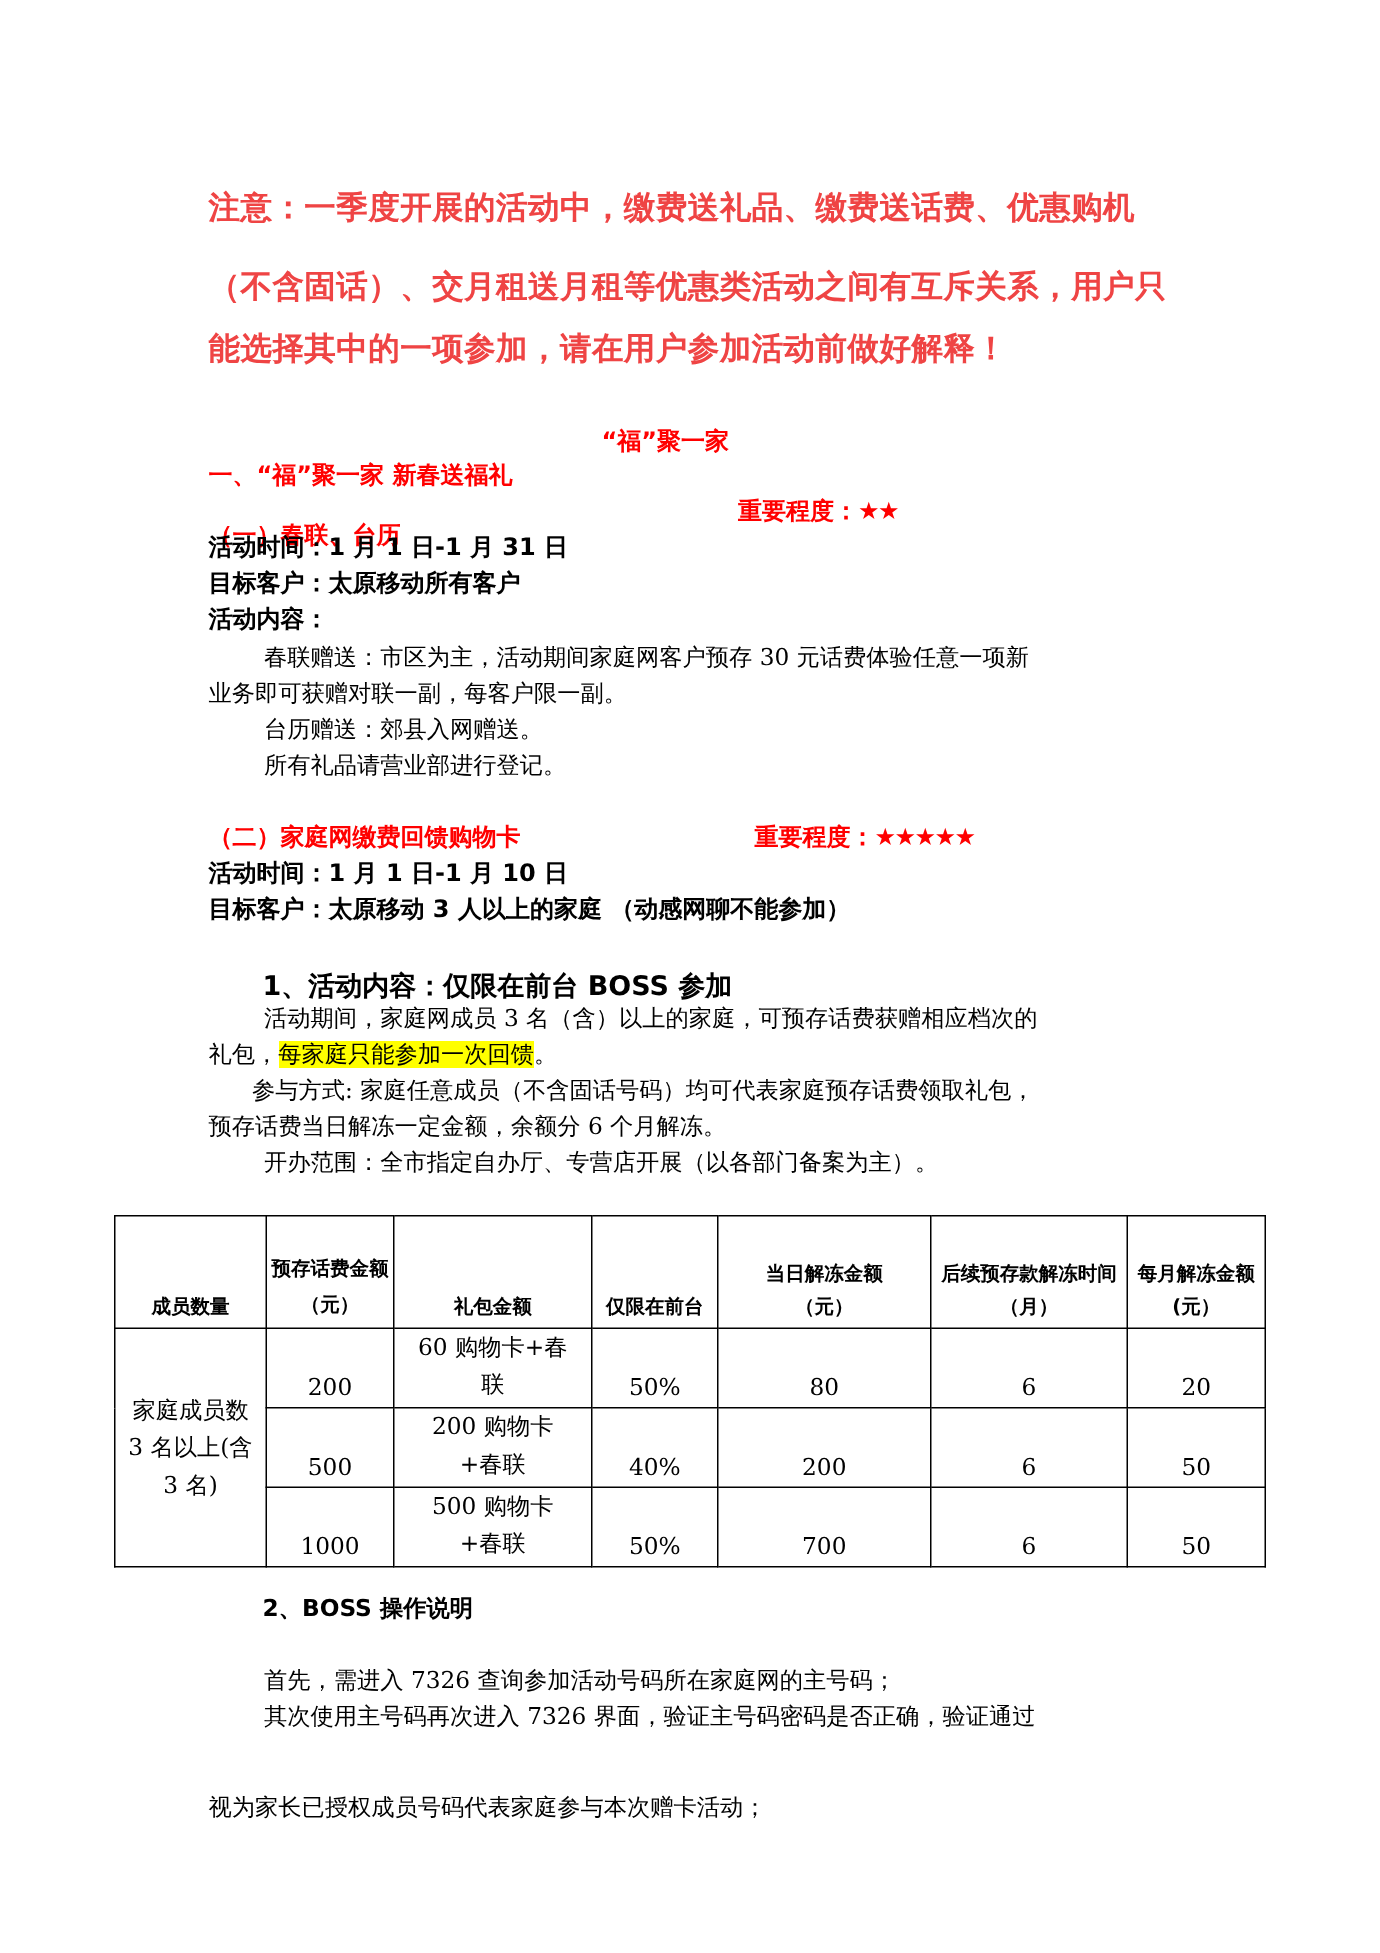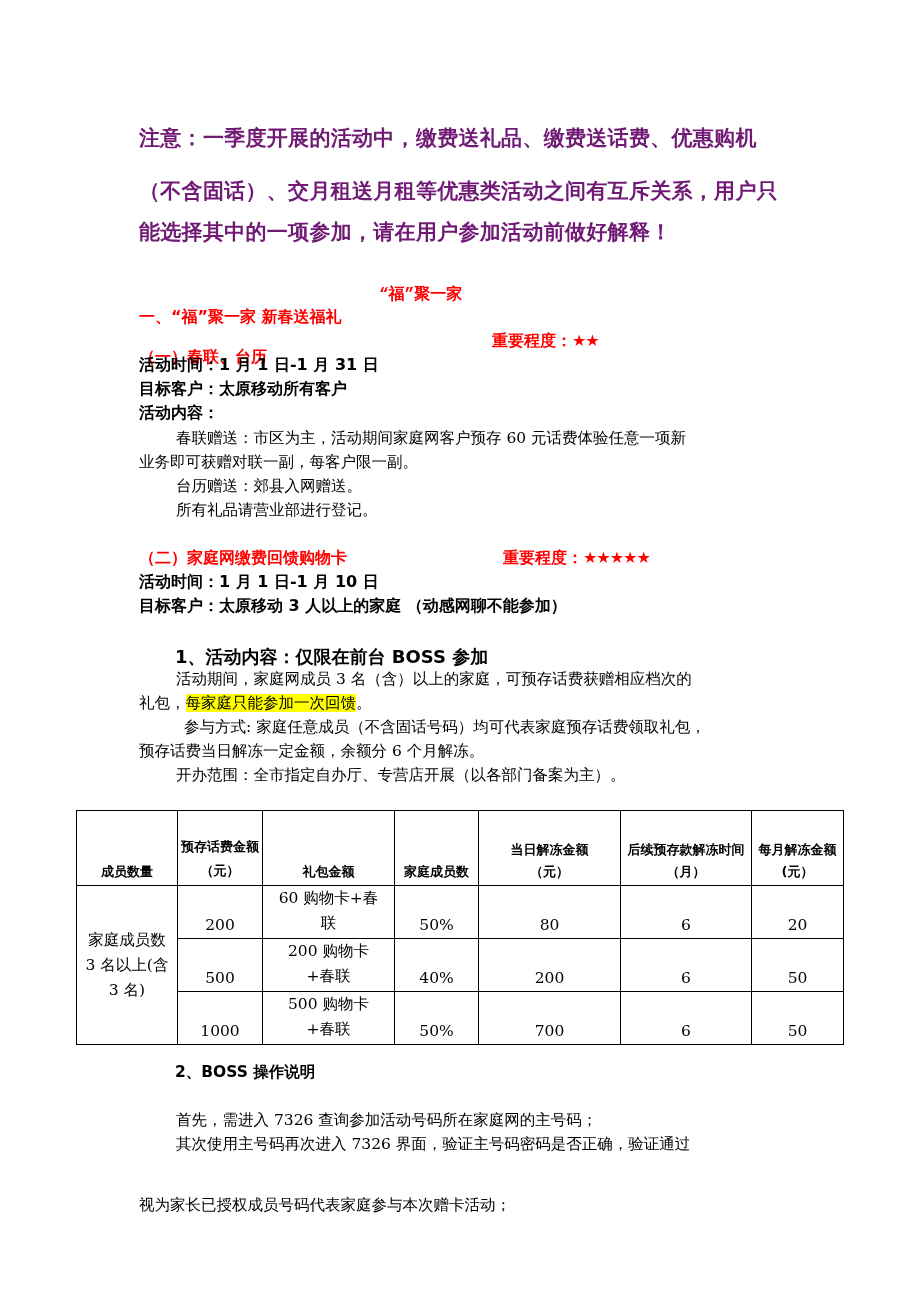--- a/index.html
+++ b/index.html
@@ -5,21 +5,21 @@
     html, body { margin: 0; padding: 0; background: #ffffff; }
     body {
       width: 920px; height: 1302px; position: relative; overflow: hidden;
       font-family: "DejaVu Serif", "Liberation Serif", serif;
       color: #000000;
     }
     .abs { position: absolute; white-space: nowrap; }
     .red { color: #ff0000; }
     .bold { font-weight: bold; }
     .notice {
-      left: 139px; font-size: 21px; font-weight: bold; color: #701a75;
+      left: 139px; font-size: 21px; font-weight: bold; color: #ef4444;
       font-family: Liberation Mono, monospace; letter-spacing: 0.3px;
     }
     .h-bold { font-size: 16px; font-weight: bold; font-family: "DejaVu Sans", "Liberation Sans", sans-serif; }
     .body-text { font-size: 15.5px; font-family: "DejaVu Serif", "Liberation Serif", serif; }
     .hl { background: #ffff00; }
     .stars { letter-spacing: -1px; }
 
     table.gift {
       position: absolute; left: 76px; top: 810px;
       border-collapse: collapse;
@@ -38,68 +38,68 @@
     table.gift td.group { vertical-align: middle; line-height: 25px; }
     table.gift td.wrap { line-height: 25px; }
   </style>
 </head>
 <body>
 
 <div class="abs notice" style="top:124px;">注意：一季度开展的活动中，缴费送礼品、缴费送话费、优惠购机</div>
 <div class="abs notice" style="top:177px; left:139px;">（不含固话）、交月租送月租等优惠类活动之间有互斥关系，用户只</div>
 <div class="abs notice" style="top:218px;">能选择其中的一项参加，请在用户参加活动前做好解释！</div>
 
-<div class="abs h-bold red" style="left:379px; top:284px;font-family:Liberation Mono, monospace;">“福”聚一家</div>
+<div class="abs h-bold red" style="left:401px; top:284px;">“福”聚一家</div>
 
 <div class="abs h-bold red" style="left:139px; top:307px;">一、“福”聚一家 新春送福礼</div>
 
 <div class="abs h-bold red" style="left:139px; top:347px;">（一）春联、台历</div>
 <div class="abs h-bold red" style="left:492px; top:331px;">
   <span>重要程度：</span><span class="stars">★★</span>
 </div>
 <div class="abs h-bold" style="left:139px; top:355px;">活动时间：1 月 1 日-1 月 31 日</div>
 <div class="abs h-bold" style="left:139px; top:379px;">目标客户：太原移动所有客户</div>
 <div class="abs h-bold" style="left:139px; top:403px;">活动内容：</div>
-<div class="abs body-text" style="left:176px; top:428px;">春联赠送：市区为主，活动期间家庭网客户预存 60 元话费体验任意一项新</div>
+<div class="abs body-text" style="left:176px; top:428px;">春联赠送：市区为主，活动期间家庭网客户预存 30 元话费体验任意一项新</div>
 <div class="abs body-text" style="left:139px; top:452px;">业务即可获赠对联一副，每客户限一副。</div>
 <div class="abs body-text" style="left:176px; top:476px;">台历赠送：郊县入网赠送。</div>
 <div class="abs body-text" style="left:176px; top:500px;">所有礼品请营业部进行登记。</div>
 
 <div class="abs h-bold red" style="left:139px; top:548px;">（二）家庭网缴费回馈购物卡</div>
 <div class="abs h-bold red" style="left:503px; top:548px;">
   <span>重要程度：</span><span class="stars">★★★★★</span>
 </div>
 <div class="abs h-bold" style="left:139px; top:572px;">活动时间：1 月 1 日-1 月 10 日</div>
 <div class="abs h-bold" style="left:139px; top:596px;">目标客户：太原移动 3 人以上的家庭  （动感网聊不能参加）</div>
 
 <div class="abs body-text bold" style="left:175px; top:645px; font-family: 'DejaVu Sans','Liberation Sans',sans-serif; font-size:18px;">1、活动内容：仅限在前台 BOSS 参加</div>
 <div class="abs body-text" style="left:176px; top:669px;">活动期间，家庭网成员 3 名（含）以上的家庭，可预存话费获赠相应档次的</div>
 <div class="abs body-text" style="left:139px; top:693px;">
   <span>礼包，</span><span class="hl">每家庭只能参加一次回馈</span><span>。</span>
 </div>
-<div class="abs body-text" style="left:184px; top:717px;text-align:center;">参与方式: 家庭任意成员（不含固话号码）均可代表家庭预存话费领取礼包，</div>
+<div class="abs body-text" style="left:168px; top:717px;text-align:center;">参与方式: 家庭任意成员（不含固话号码）均可代表家庭预存话费领取礼包，</div>
 <div class="abs body-text" style="left:139px; top:741px;">预存话费当日解冻一定金额，余额分 6 个月解冻。</div>
 <div class="abs body-text" style="left:176px; top:765px;">开办范围：全市指定自办厅、专营店开展（以各部门备案为主）。</div>
 
 <table class="gift">
   <colgroup>
     <col style="width:101px">
       <col style="width:85px">
       <col style="width:132px">
       <col style="width:84px">
       <col style="width:142px">
       <col style="width:131px">
       <col style="width:92px">
   </colgroup>
   <tbody>
       <tr style="height:75px;">
     <th>成员数量</th>
     <th style="line-height:24px;">预存话费金额（元）</th>
     <th>礼包金额</th>
-    <th>家庭成员数</th>
+    <th>仅限在前台</th>
     <th style="padding:0 16px 2px 16px;">当日解冻金额（元）</th>
     <th>后续预存款解冻时间（月）</th>
     <th>每月解冻金额(元）</th>
   </tr>
   <tr style="height:50px;">
     <td class="group" rowspan="3" style="padding:0 8px;">家庭成员数 3 名以上(含 3 名)</td>
     <td>200</td>
     <td class="wrap" style="padding:0 14px 2px 14px;">60 购物卡+春联</td>
     <td>50%</td>
     <td>80</td>

